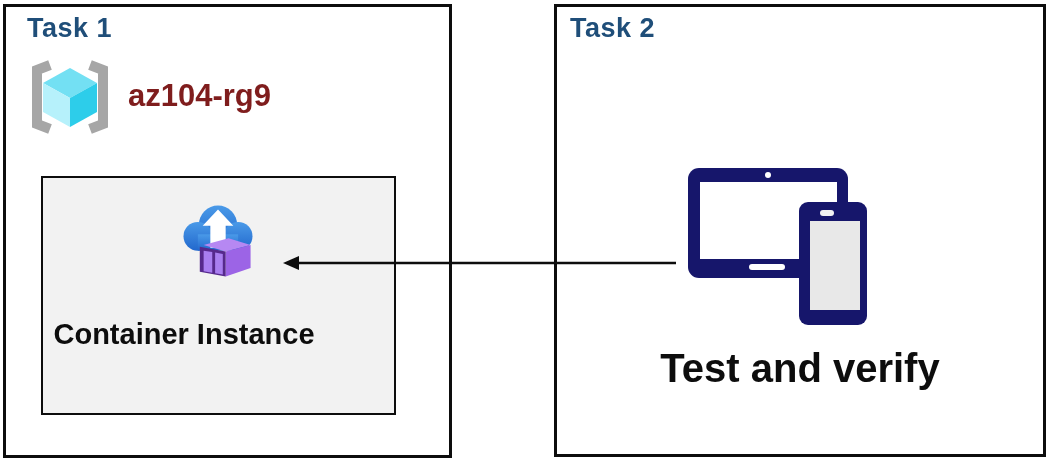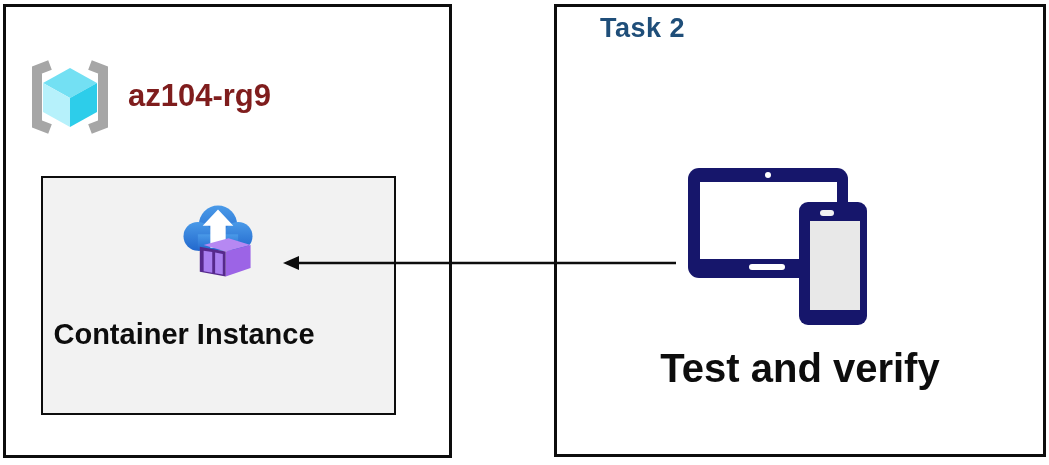--- a/index.html
+++ b/index.html
@@ -19,21 +19,21 @@
   #task1-box{left:3px;top:4px;width:449px;height:454px;}
   #task2-box{left:554px;top:4px;width:492px;height:453px;}
   .task-title{
     position:absolute;
     font-size:27px;font-weight:bold;
     color:var(--heading-blue);
     letter-spacing:0.5px;
     white-space:nowrap;
   }
   #task1-title{left:27px;top:13px;}
-  #task2-title{left:600px;top:13px;}
+  #task2-title{left:570px;top:13px;}
   .rg-icon{position:absolute;left:28px;top:60px;width:84px;height:74px;}
   .rg-name{
     position:absolute;left:128px;top:78px;
     font-size:31px;font-weight:bold;color:#7f1d1d;
     white-space:nowrap;
   }
   .container-card{
     position:absolute;left:41px;top:176px;width:355px;height:239px;
     background:var(--panel-gray);
     border:2.5px solid var(--line-black);
@@ -57,20 +57,21 @@
     position:absolute;left:0;top:0;width:1049px;height:465px;
     pointer-events:none;
   }
 </style>
 </head>
 <body>
 
 <div class="canvas">
 
   <div class="task-box" id="task1-box"></div>
+  <div class="task-title" id="task1-title">Task 1</div>
 
   <svg class="rg-icon" viewBox="0 0 84 74">
     <path d="M22,5 L9,10 L9,64 L22,69" fill="none" style="stroke:var(--bracket-gray)" stroke-width="10"></path>
     <path d="M62,5 L75,10 L75,64 L62,69" fill="none" style="stroke:var(--bracket-gray)" stroke-width="10"></path>
     <polygon points="42,8 69,23 42,38 15,23" style="fill:var(--cube-top)"></polygon>
     <polygon points="15,23 42,38 42,67 15,52" style="fill:var(--cube-left)"></polygon>
     <polygon points="69,23 69,52 42,67 42,38" style="fill:var(--cube-right)"></polygon>
   </svg>
   <div class="rg-name">az104-rg9</div>
 

